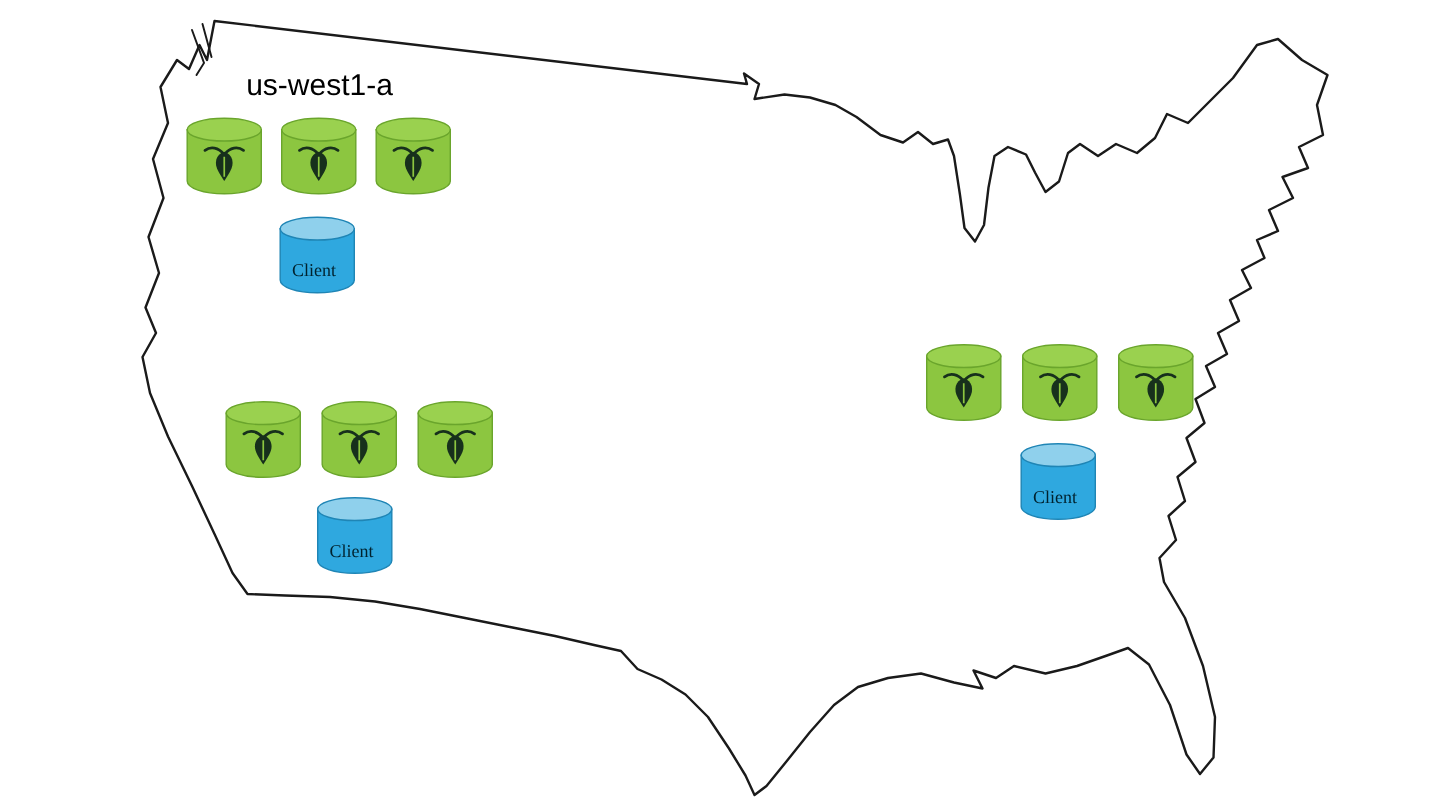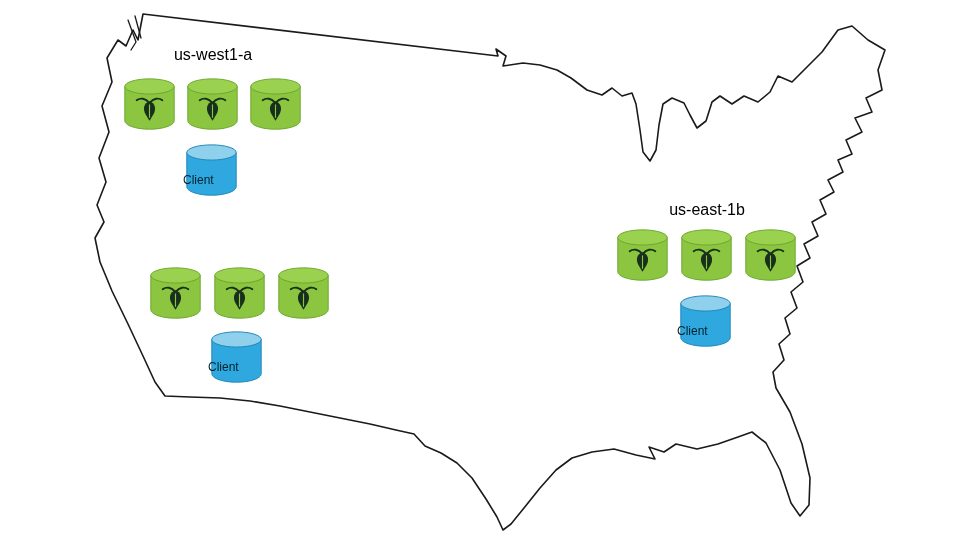--- a/index.html
+++ b/index.html
@@ -15,34 +15,34 @@
   }
   html,body{margin:0;padding:0;background:#ffffff;}
   body{
     width:960px;height:540px;overflow:hidden;
     font-family:"Liberation Sans", sans-serif;
   }
   .canvas{position:relative;width:960px;height:540px;background:#ffffff;}
   .map-svg{position:absolute;left:0;top:0;width:960px;height:540px;}
   .cluster-label{
     position:absolute;
-    font-size:16px;
+    font-size:20px;
     color:var(--label-color);
     text-align:center;
     white-space:nowrap;
   }
   .nodes-row{position:absolute;display:flex;}
   .nodes-row.gap-a{gap:6px;}
   .nodes-row.gap-b{gap:7px;}
   .node-svg{width:57px;height:57px;display:block;}
   .client-wrap{position:absolute;width:57px;height:57px;}
   .client-svg{width:57px;height:57px;display:block;}
   .client-label{
     position:absolute;left:0;right:16px;top:31px;
-    text-align:left;font-size:12px;color:#00222e;
+    text-align:right;font-size:12px;color:#00222e;font-family:Liberation Serif, serif;
   }
 </style>
 </head>
 <body>
 
 <div class="canvas">
 
   <svg width="0" height="0" style="position:absolute" aria-hidden="true">
     <defs>
       <symbol id="sym-node" viewBox="0 0 60 60">
@@ -115,21 +115,20 @@
         <use href="#sym-node"></use>
       </svg>
   </div>
   <div class="client-wrap" style="left:208px;top:329px;">
     <svg class="client-svg">
         <use href="#sym-client"></use>
       </svg>
     <span class="client-label">Client</span>
   </div>
 
-  <div class="cluster-label" style="left:614px;top:201px;width:186px;">us-east-1b</div>
   <div class="nodes-row gap-b" style="left:614px;top:227px;">
     <svg class="node-svg">
         <use href="#sym-node"></use>
       </svg>
     <svg class="node-svg">
         <use href="#sym-node"></use>
       </svg>
     <svg class="node-svg">
         <use href="#sym-node"></use>
       </svg>

